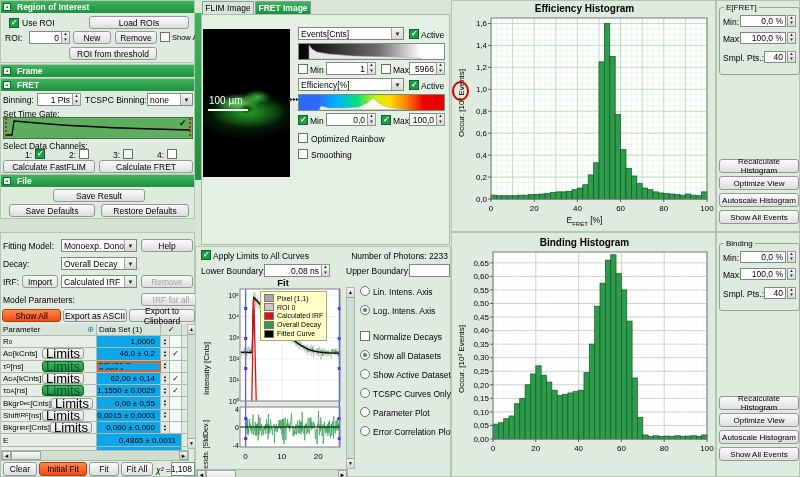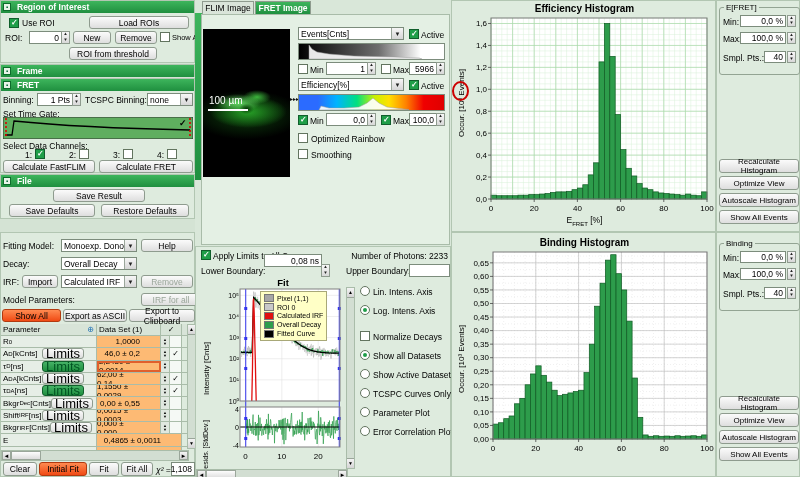--- a/index.html
+++ b/index.html
@@ -32,21 +32,21 @@
   .dd .t{flex:1;padding:0 2px;font-size:8.5px;overflow:hidden;white-space:nowrap;align-self:center;}
   .dd .db{width:11px;background:linear-gradient(#F6F6F6,#D6D6D6);border-left:1px solid #9AA69A;
           font-size:6px;text-align:center;display:flex;align-items:center;justify-content:center;color:#222;}
   .tab{position:absolute;box-sizing:border-box;border:1px solid #8E9B8E;border-bottom:none;
        font-size:8.5px;display:flex;align-items:center;justify-content:center;background:#D9E4D9;}
   .tab.act{background:linear-gradient(#3DB55C,#1F8F3F);color:#FFF;font-weight:bold;}
   .vlab{position:absolute;transform:rotate(-90deg);transform-origin:left top;white-space:nowrap;font-size:8px;}
   .prow{display:flex;height:11.3px;border-bottom:1px solid #A9BCA9;}
   .pc{box-sizing:border-box;border-right:1px solid #A9BCA9;display:flex;align-items:center;font-size:8px;overflow:hidden;}
   .pc-name{width:96px;background:#E6EEE6;padding-left:2px;}
-  .pc-val{width:64px;background:#fdba74;justify-content:flex-end;padding-right:20px;}
+  .pc-val{width:64px;background:#0ea5e9;justify-content:flex-end;padding-right:5px;}
   .pc-val.wide{width:85px;}
   .pc-val.hl{border:2px solid #E0602C;}
   .pc-spin{width:9px;background:#E0E8E0;flex-direction:column;justify-content:center;}
   .pc-spin span{font-size:4px;line-height:4px;text-align:center;width:100%;}
   .pc-chk{width:12px;background:#F5F9F5;justify-content:center;font-size:8px;}
   .limbtn{margin-left:auto;margin-right:12px;border:1px solid #8E9B8E;border-radius:3px;
           background:linear-gradient(#FBFBFB,#DEDEDE);font-size:13px;padding:0 3px;line-height:9px;}
   .limbtn.g{background:linear-gradient(#46B367,#1F8F3F);color:#052;border-color:#115F2C;}
   .scrollh{position:absolute;background:#D2DED2;border:1px solid #A9BCA9;display:flex;align-items:center;font-size:6px;}
   .scrollh .sbtn{width:9px;height:100%;background:linear-gradient(#F4F4F4,#D4D4D4);border:1px solid #9AA69A;
@@ -388,21 +388,21 @@
     <span class="lbl" style="left:116px;top:134px;">Optimized Rainbow</span>
     <span class="chk" style="left:103px;top:149px;"></span>
     <span class="lbl" style="left:116px;top:150px;">Smoothing</span>
   </div>
 
   <div class="abs" style="left:195px;top:246px;width:256px;height:231px;background:#DEEBDE;border:1px solid #B2C6B2;">
     <span class="chk on" style="left:5px;top:3px;"></span>
     <span class="lbl" style="left:17px;top:4px;">Apply Limits to All Curves</span>
     <span class="lbl" style="left:140px;top:4px;width:112px;text-align:right;">Number of Photons: 2233</span>
     <span class="lbl" style="left:5px;top:19px;">Lower Boundary:</span>
-    <div class="inp" style="left:68px;top:7px;width:58px;height:13px;">0,08 ns</div>
+    <div class="inp" style="left:68px;top:17px;width:58px;height:13px;">0,08 ns</div>
     <div class="spin" style="left:125px;top:17px;height:13px;">
         <span>▲</span>
         <span>▼</span>
       </div>
     <span class="lbl" style="left:150px;top:19px;">Upper Boundary:</span>
     <div class="inp" style="left:213px;top:17px;width:41px;height:13px;"></div>
 
     <div class="abs b" style="left:27px;top:30px;width:120px;text-align:center;font-size:9.5px;">Fit</div>
     <svg class="abs" id="fit-svg" style="left:27px;top:40px;" width="120" height="182">
         <rect x="17" y="2" width="100" height="112" fill="#FFF"></rect>

